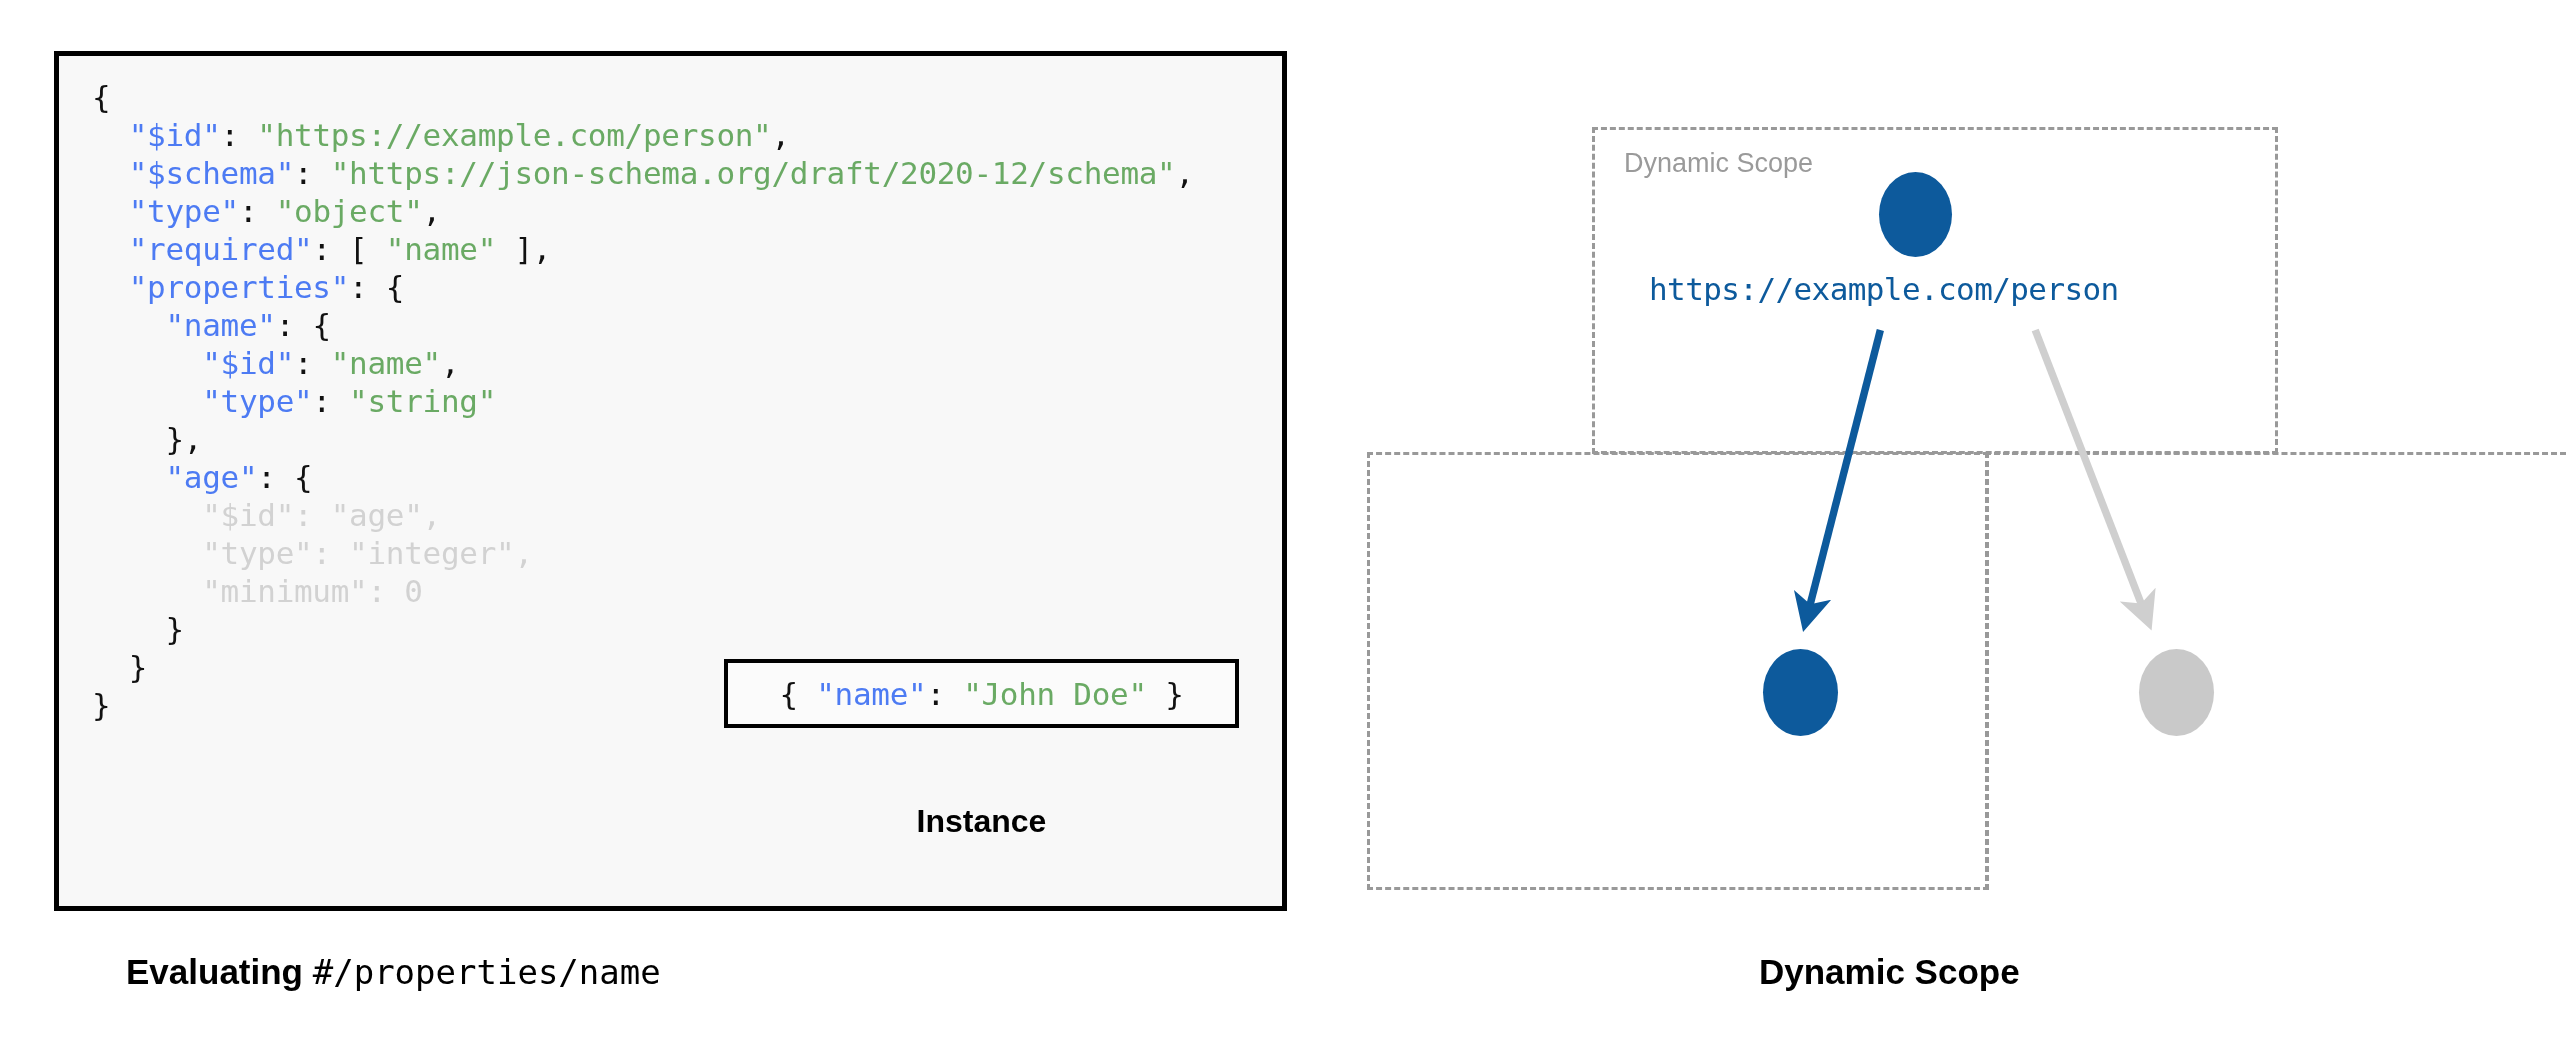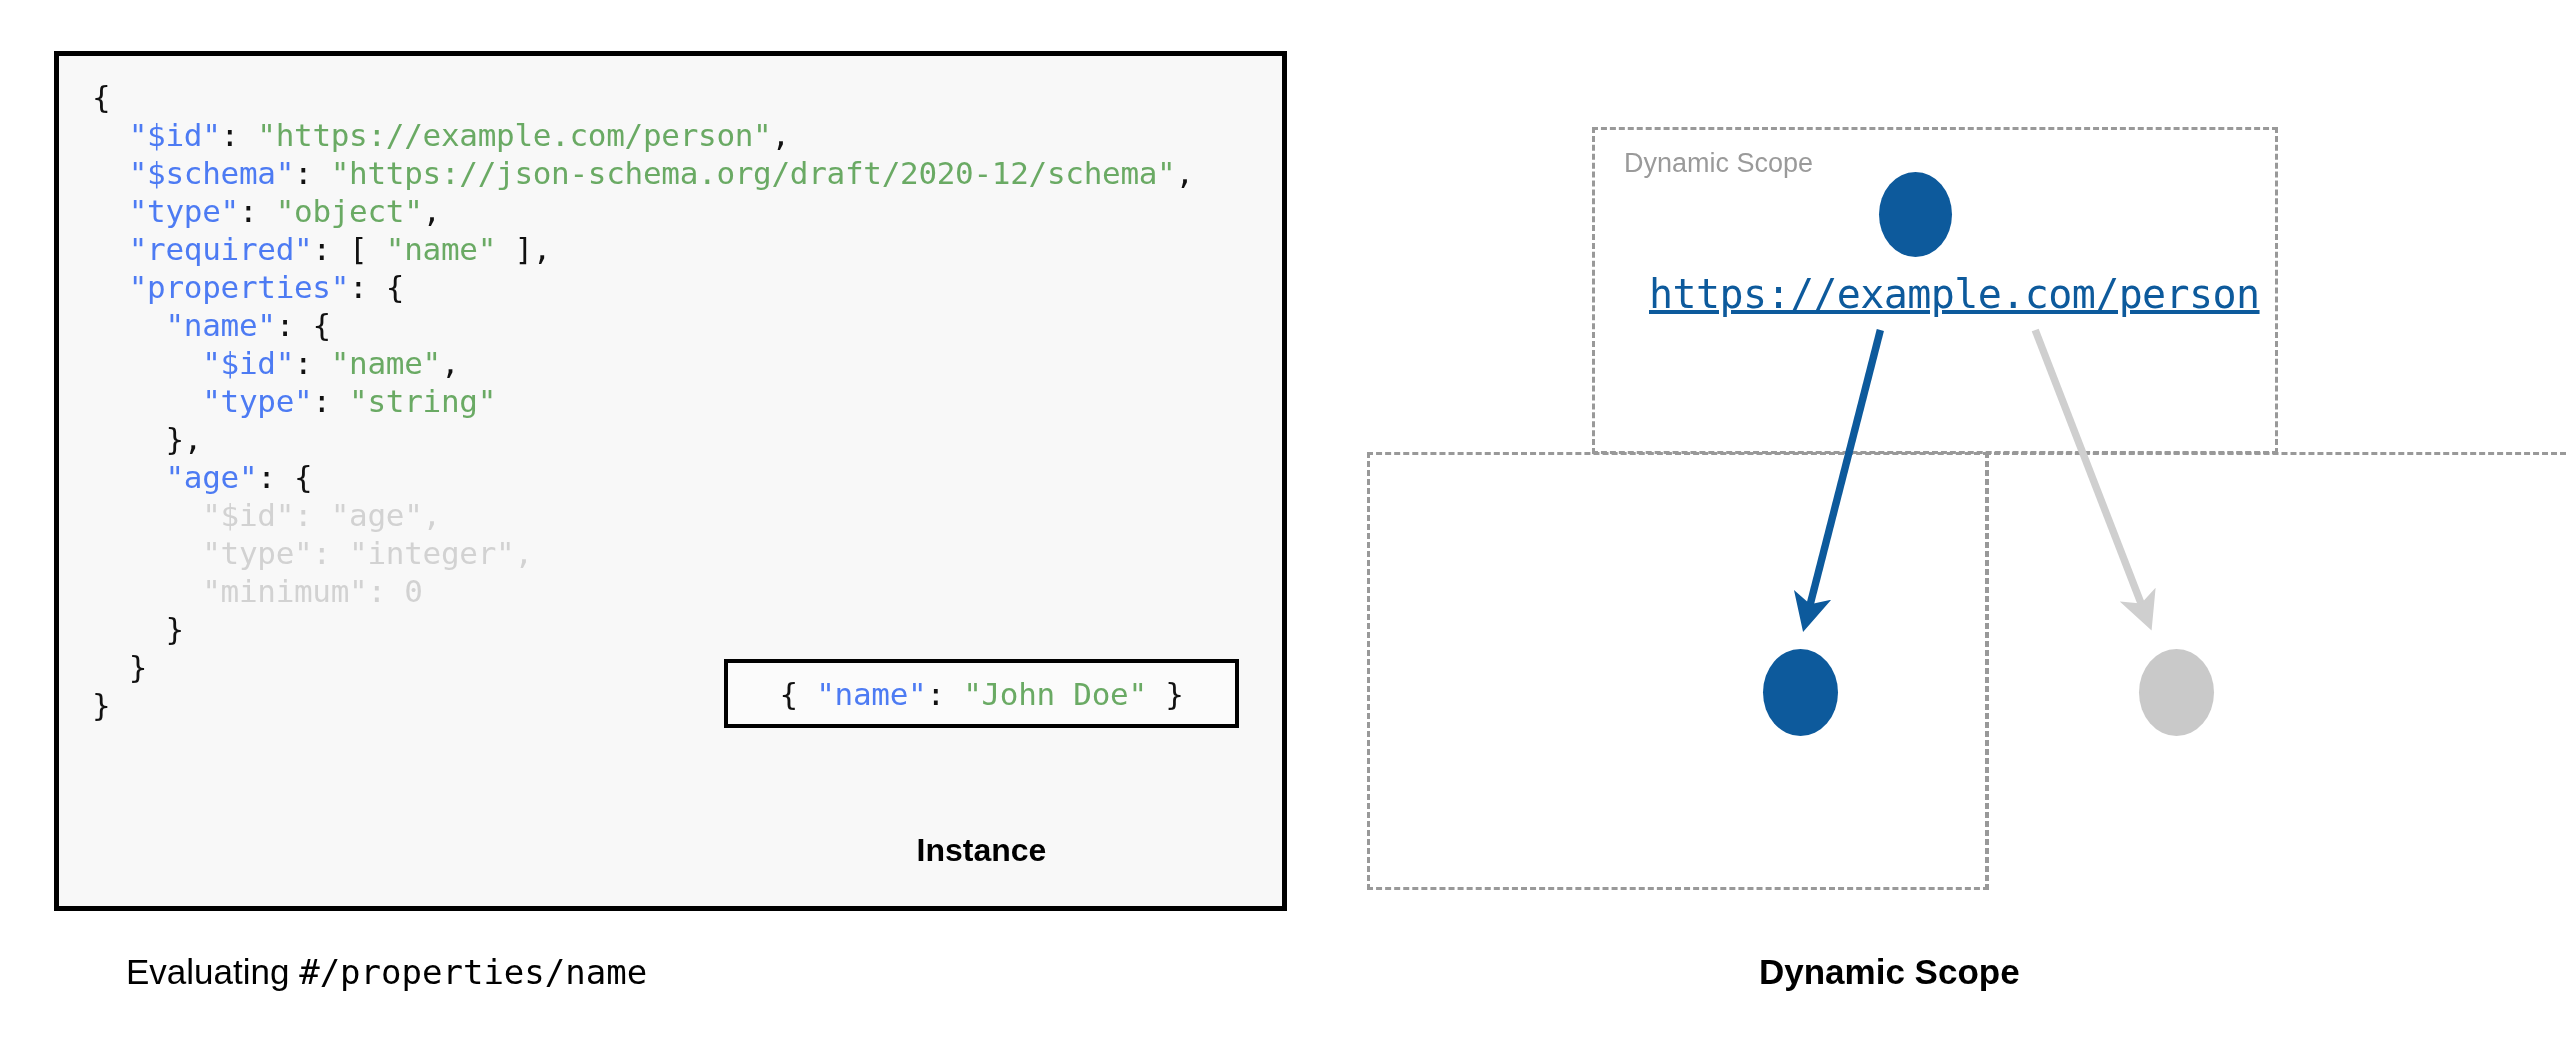--- a/index.html
+++ b/index.html
@@ -66,36 +66,35 @@
   }
   #instance-label {
     position: absolute;
     left: 724px;
     top: 803px;
     width: 515px;
     text-align: center;
     font-size: 32px;
     font-weight: bold;
     color: #000000;
-    margin-top: 29px;
   }
 
   
   .caption {
     position: absolute;
     font-size: 35px;
     color: #000000;
     white-space: nowrap;
   }
   #left-caption {
     left: 126px;
     top: 952px;
   }
   #left-caption .cap-bold {
-    font-weight: normal;
+    font-weight: bold;
     font-family: "Liberation Sans", sans-serif;
   }
   #left-caption .cap-mono {
     font-family: "DejaVu Sans Mono", "Liberation Mono", monospace;
     font-weight: normal;
     font-size: 34px;
     margin-top: 45px;
   }
   #right-caption {
     left: 1759px;
@@ -163,24 +162,23 @@
   #circle-name {
     left: 453px; top: 564px; width: 75px; height: 87px;
   }
   #circle-age {
     left: 829px; top: 564px; width: 75px; height: 87px;
   }
 
   .node-label {
     position: absolute;
     font-family: "DejaVu Sans Mono", "Liberation Mono", monospace;
-    font-size: 40px;
+    font-size: 31px;
     white-space: nowrap;
     letter-spacing: -0.6px;
-    text-decoration: underline;
   }
   .label-blue { color: #0d5a9c; }
   .label-gray { color: #cfcfcf; }
   #label-person { left: 339px;  top: 186px; }
   #label-name   { left: 70px;  top: 672px; }
   #label-age    { left: 694px; top: 672px; }
 
   #arrows {
     position: absolute;
     left: 0; top: 0;

